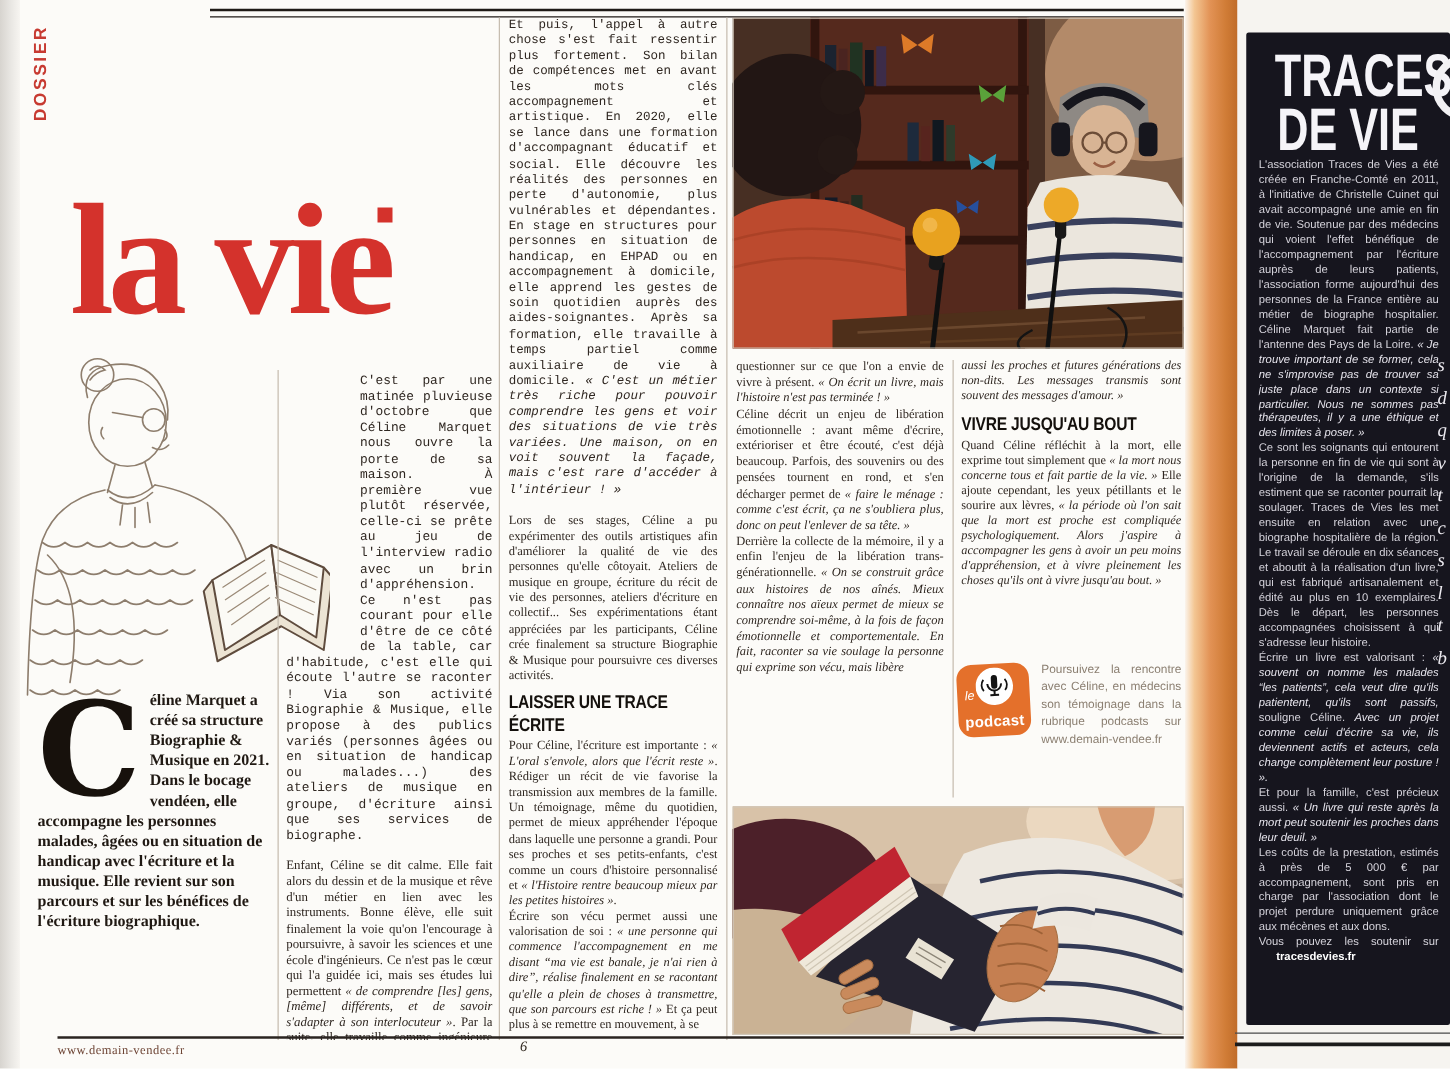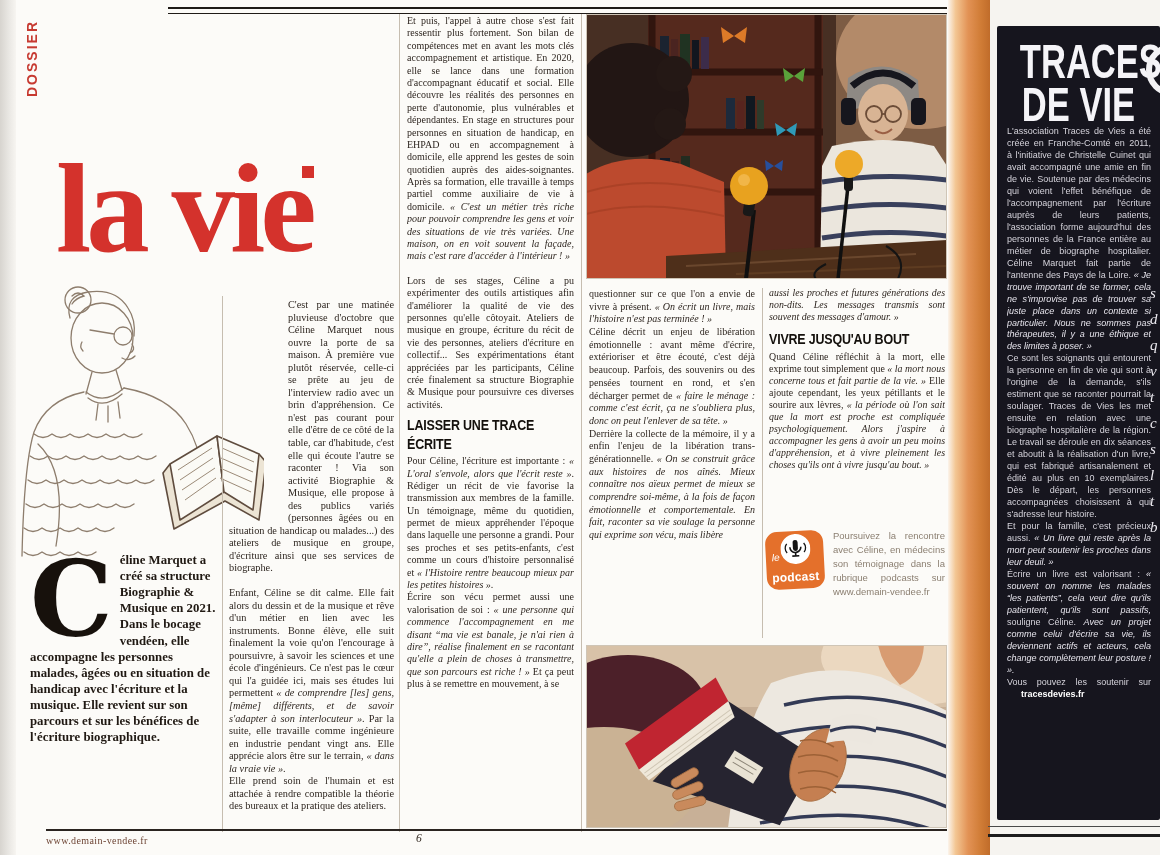--- a/index.html
+++ b/index.html
@@ -40,21 +40,21 @@
   
   .vsep{width:1px;background:#c6bdb0;}
   .vsep1{left:222px;top:296px;height:536px;}
   .vsep2{left:399px;top:14px;height:818px;}
   .vsep3{left:581px;top:14px;height:818px;}
   .vsep4{left:762px;top:288px;height:350px;}
 
   
   .col{font-size:10.3px;line-height:1.27;text-align:justify;color:#2e2620;overflow:hidden;}
   .col p{margin:0;}
-  .col p.gap{margin-bottom:12px;}
+  .col p.gap{margin-bottom:12px;font-family:Liberation Mono, monospace;}
   .col1{left:229px;top:299px;width:165px;height:533px;line-height:1.22;}
   .col2{left:407px;top:15px;width:167px;height:817px;font-size:10px;line-height:1.24;}
   .col3{left:589px;top:288px;width:166px;height:352px;font-size:10px;}
   .col4{left:769px;top:287px;width:176px;height:252px;font-size:9.9px;line-height:1.21;}
   .it{font-style:italic;}
   .subhead{display:block;font-family:"Liberation Sans",sans-serif;font-weight:800;
            font-size:12.5px;letter-spacing:-0.2px;color:#14100c;margin:9px 0 4px;
            transform:scaleY(1.18);transform-origin:0 50%;text-align:left;}
   .wrapspacer{float:left;width:52px;height:90px;margin:126px 7px 0 0;}
 
@@ -322,22 +322,23 @@
   <div class="abs rightpage">
   </div>
   <div class="abs panel">
     <div class="panel-title">
       <div>TRACES</div>
       <div>DE VIE</div>
     </div>
     <div class="panel-text">
       <p><span>L'association Traces de Vies a été créée en Franche-Comté en 2011, à l'initiative de Christelle Cuinet qui avait accompagné une amie en fin de vie. Soutenue par des médecins qui voient l'effet bénéfique de l'accompagnement par l'écriture auprès de leurs patients, l'association forme aujourd'hui des personnes de la France entière au métier de biographe hospitalier. Céline Marquet fait partie de l'antenne des Pays de la Loire. </span><span class="it">« Je trouve important de se former, cela ne s'improvise pas de trouver sa juste place dans un contexte si particulier. Nous ne sommes pas thérapeutes, il y a une éthique et des limites à poser. »</span></p>
       <p>Ce sont les soignants qui entourent la personne en fin de vie qui sont à l'origine de la demande, s'ils estiment que se raconter pourrait la soulager. Traces de Vies les met ensuite en relation avec une biographe hospitalière de la région. Le travail se déroule en dix séances et aboutit à la réalisation d'un livre, qui est fabriqué artisanalement et édité au plus en 10 exemplaires. Dès le départ, les personnes accompagnées choisissent à qui s'adresse leur histoire.</p>
+      <p><span>Écrire un livre est valorisant : </span><span class="it">« souvent on nomme les malades “les patients”, cela veut dire qu'ils patientent, qu'ils sont passifs, </span><span>souligne Céline. </span><span class="it">Avec un projet comme celui d'écrire sa vie, ils deviennent actifs et acteurs, cela change complètement leur posture ! ».</span></p>
       <p><span>Et pour la famille, c'est précieux aussi. </span><span class="it">« Un livre qui reste après la mort peut soutenir les proches dans leur deuil. »</span></p>
-      <p><span>Écrire un livre est valorisant : </span><span class="it">« souvent on nomme les malades “les patients”, cela veut dire qu'ils patientent, qu'ils sont passifs, </span><span>souligne Céline. </span><span class="it">Avec un projet comme celui d'écrire sa vie, ils deviennent actifs et acteurs, cela change complètement leur posture ! ».</span></p>
+      <p>Les coûts de la prestation, estimés à près de 5 000 € par accompagnement, sont pris en charge par l'association dont le projet perdure uniquement grâce aux mécènes et aux dons.</p>
       <p><span>Vous pouvez les soutenir sur </span><span class="panel-site">tracesdevies.fr</span></p>
     </div>
   </div>
   <div class="abs frag-ring"></div>
   <div class="abs frag-text">s
 d
 q
 v
 t
 c

